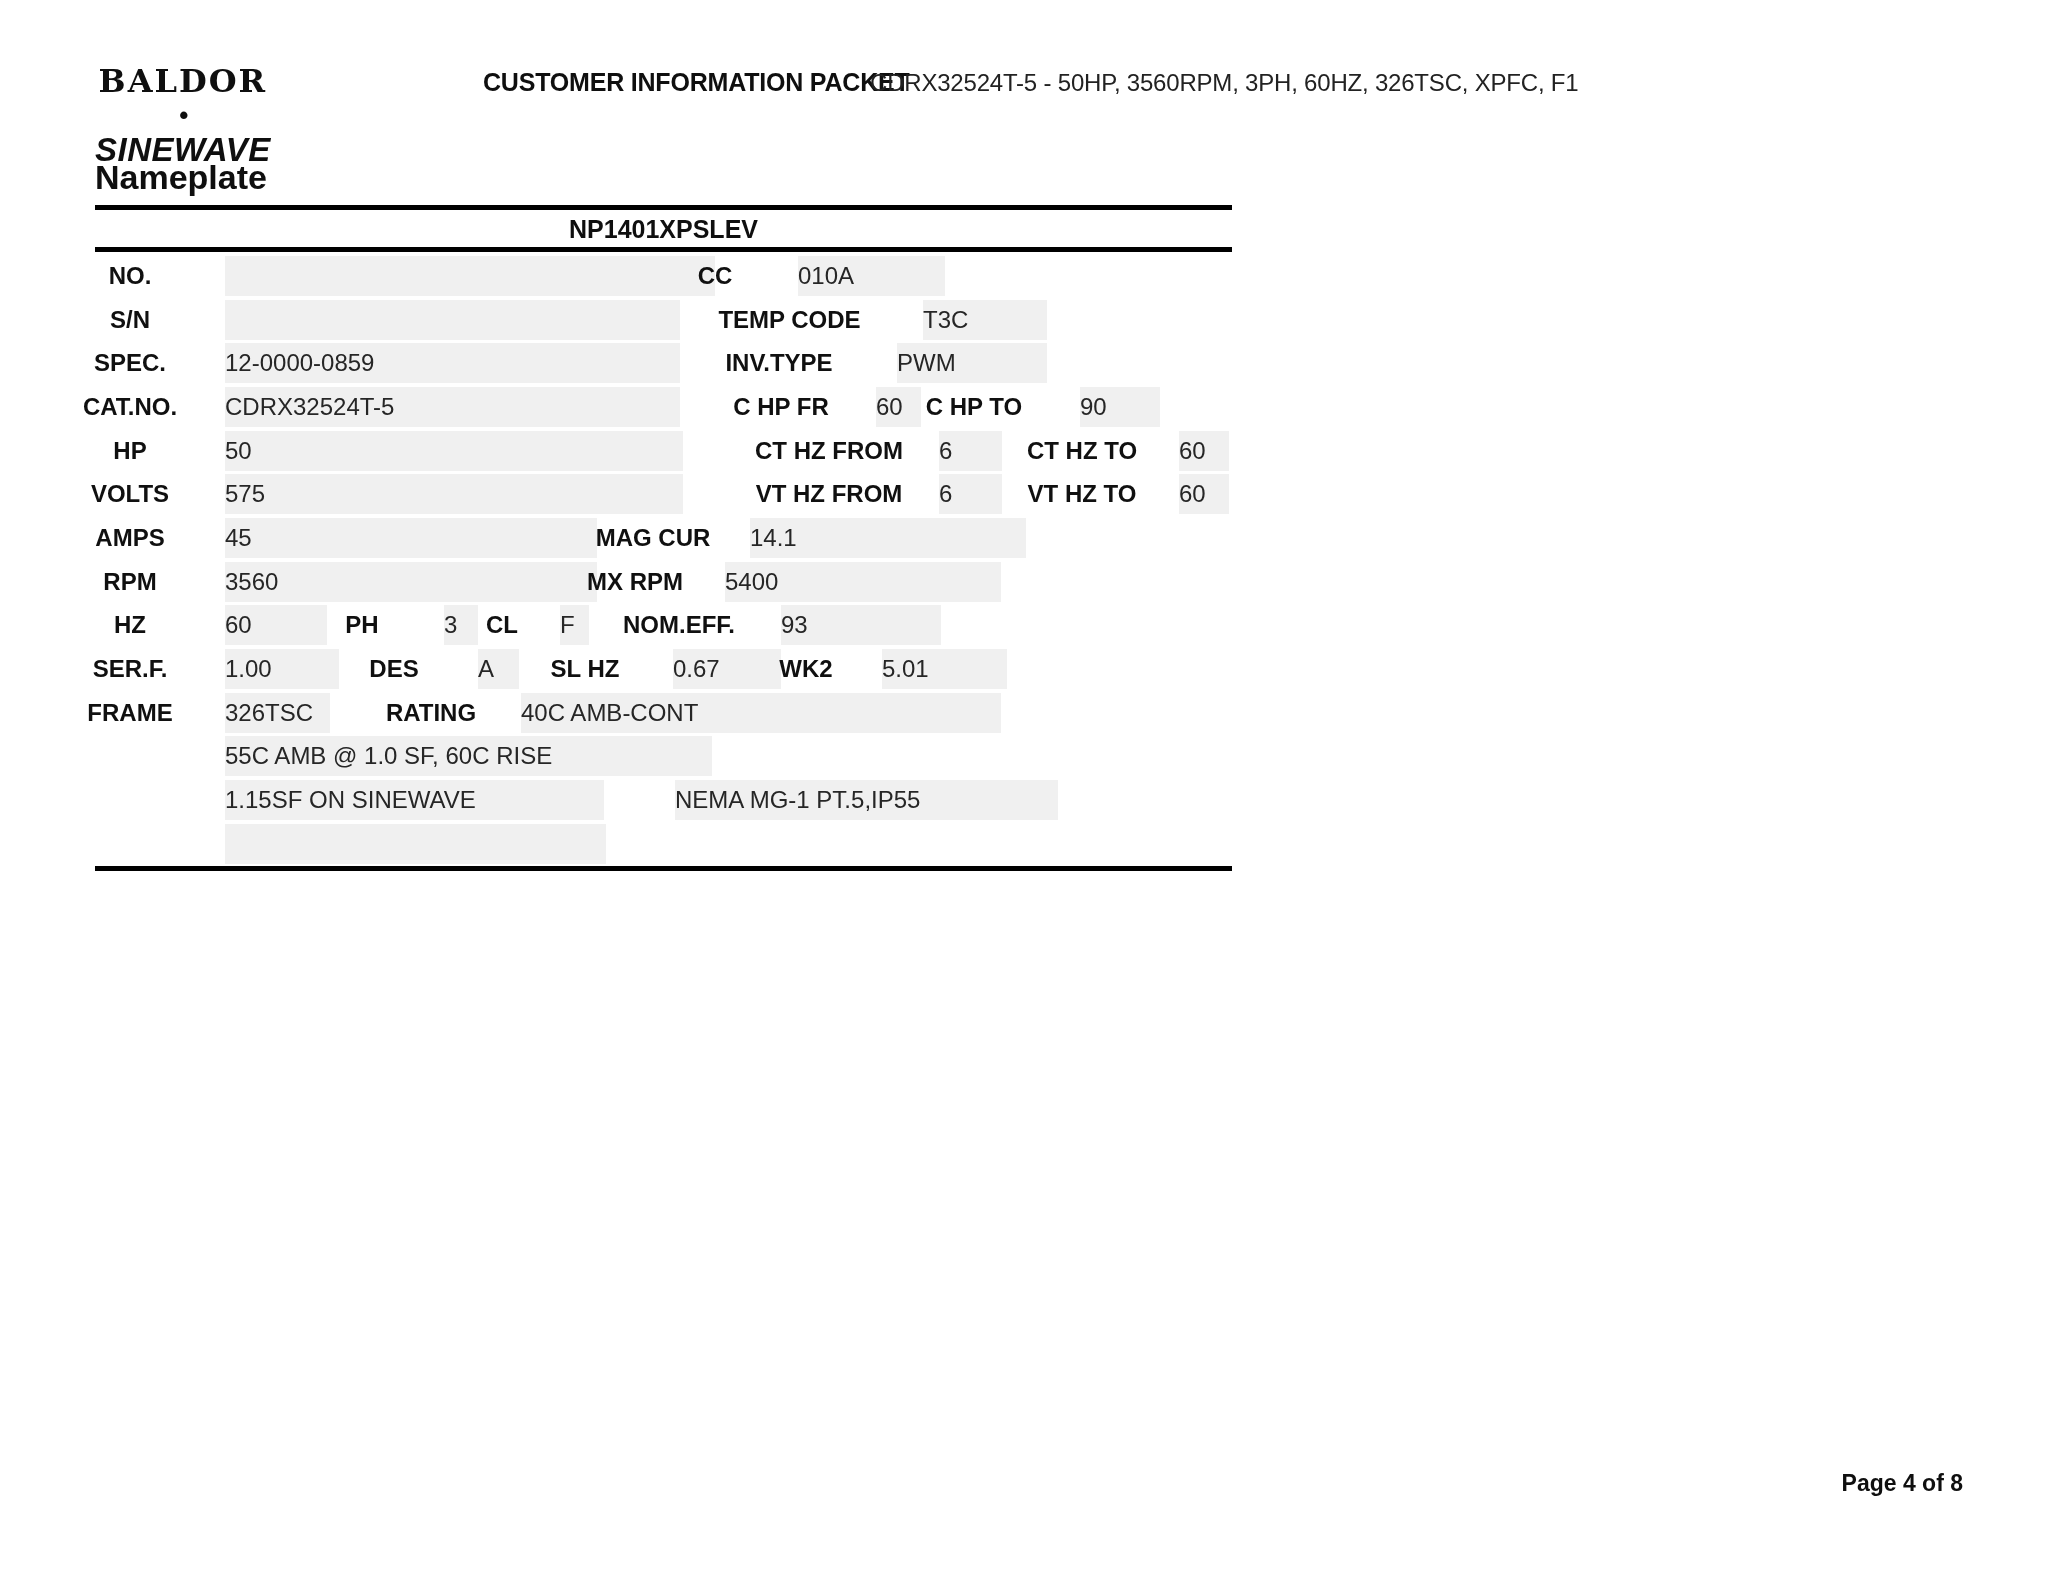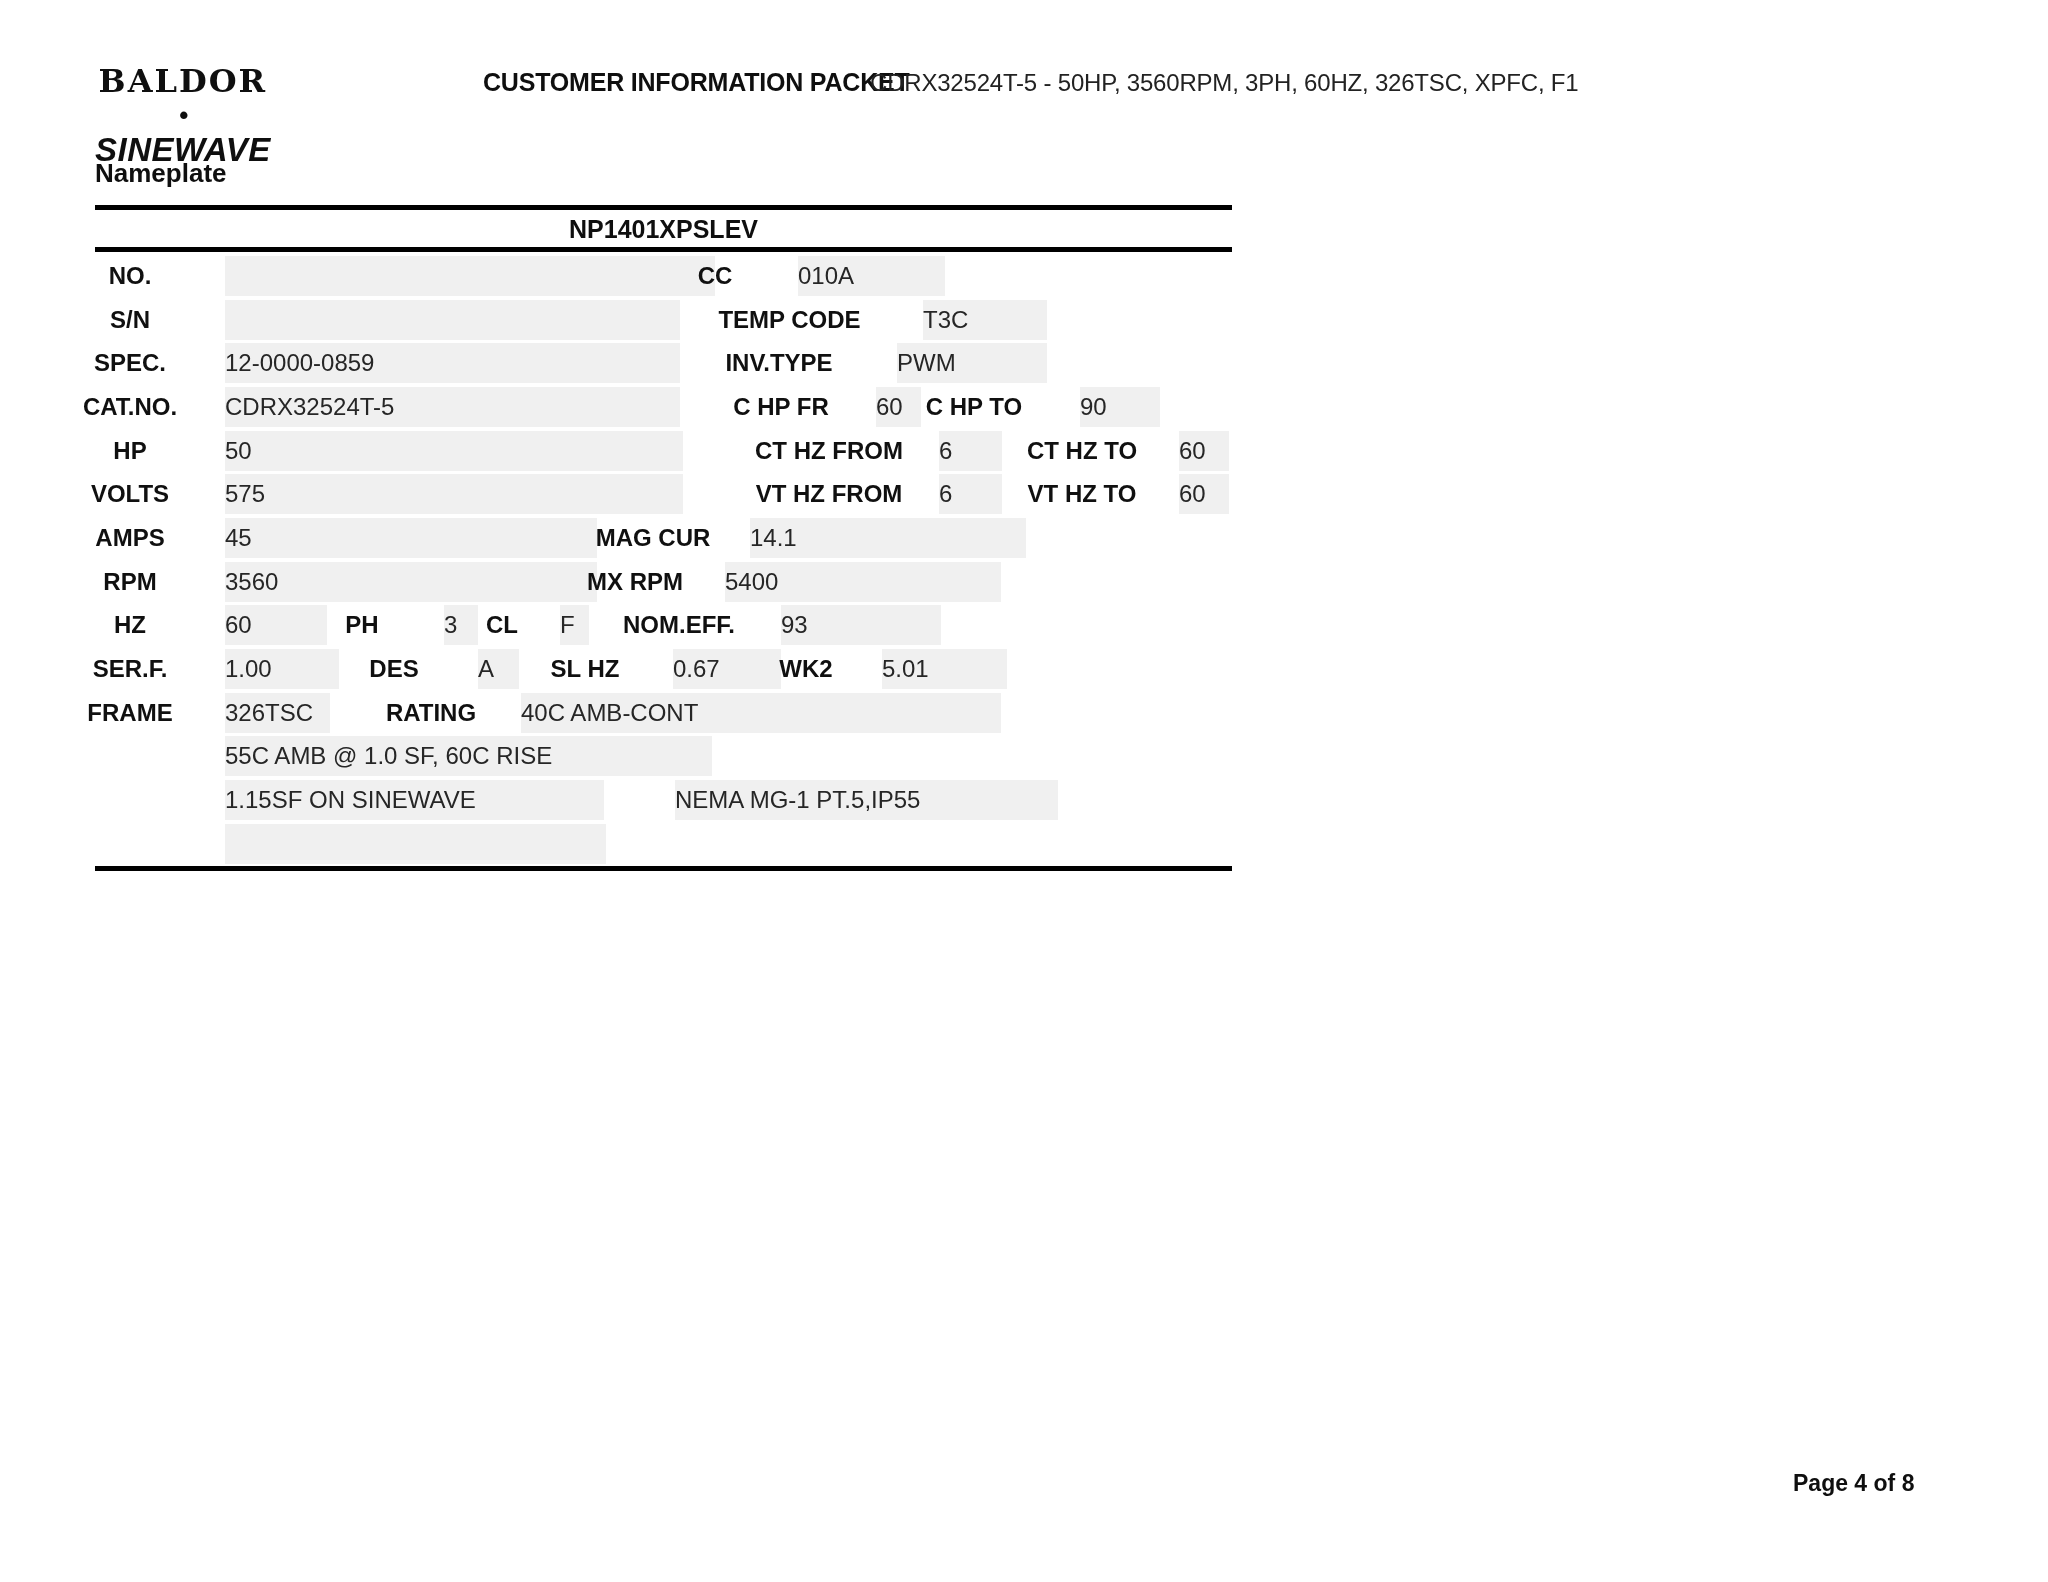--- a/index.html
+++ b/index.html
@@ -31,42 +31,42 @@
     position:absolute;left:483px;top:68px;
     font-weight:700;font-size:25px;letter-spacing:-.2px;color:#0f0f0f;
   }
   .doc-subtitle{
     position:absolute;left:870px;top:69px;
     font-weight:400;font-size:24px;letter-spacing:-.2px;color:#222;
   }
   
   .section-title{
     position:absolute;left:95px;top:158px;
-    font-weight:700;font-size:26px;color:#0f0f0f;
+    font-weight:700;font-size:34px;color:#0f0f0f;
   }
   
   .rule{position:absolute;left:95px;width:1137px;height:5px;background:#000;}
   .table-title{
     position:absolute;left:95px;top:212px;width:1137px;height:34px;
     text-align:center;font-weight:700;font-size:25px;line-height:34px;color:#0f0f0f;
   }
   .lbl{
     position:absolute;height:40px;line-height:40px;
     font-weight:700;font-size:24px;text-align:center;color:#101010;
     white-space:nowrap;
   }
   .val{
     position:absolute;height:40px;line-height:40px;
     background:#f0f0f0;font-size:24px;color:#262626;
     padding-left:0;box-sizing:border-box;white-space:nowrap;overflow:hidden;
   }
   
   .page-num{
     position:absolute;left:1793px;top:1470px;width:170px;
-    text-align:left;font-weight:700;font-size:23px;color:#0f0f0f;
+    text-align:right;font-weight:700;font-size:23px;color:#0f0f0f;
   }
 </style>
 </head>
 <body>
 
 <div class="sheet">
 
   <div class="logo">
     <span class="logo-baldor">BALDOR</span>
     <span class="logo-dot">•</span>

